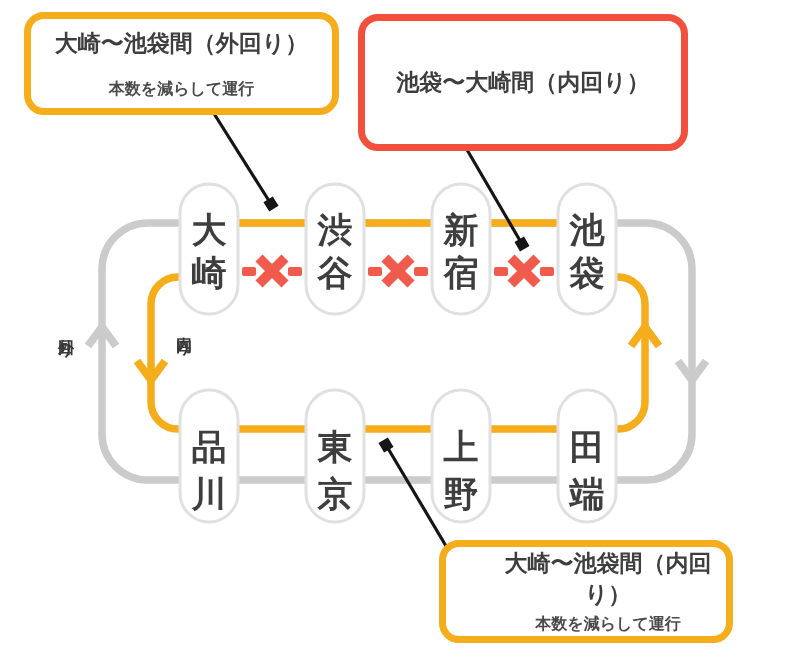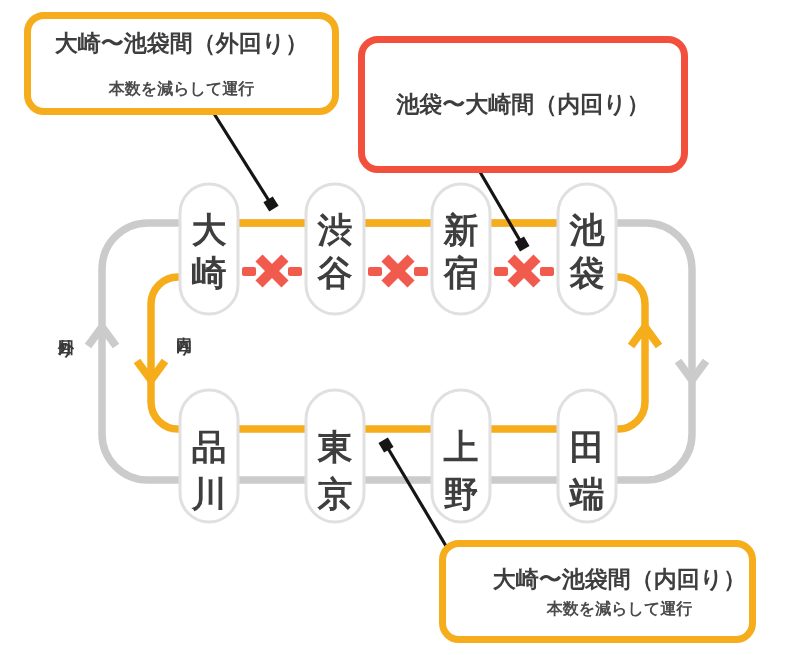--- a/index.html
+++ b/index.html
@@ -10,21 +10,21 @@
   html,body{background:#fff;}
   body{font-family:"Liberation Sans","DejaVu Sans",sans-serif;}
   .stage{position:relative;width:800px;height:655px;background:#ffffff;overflow:hidden;}
   .stage svg{position:absolute;left:0;top:0;}
 
   .callout{
     position:absolute;background:#fff;border:7px solid var(--yellow);
     border-radius:20px;text-align:center;z-index:5;
     display:flex;flex-direction:column;justify-content:center;gap:4px;
   }
-  .callout.red{border-color:var(--red_border);margin-top:22px;}
+  .callout.red{border-color:var(--red_border);}
   .callout .title{font-size:23px;font-weight:700;color:var(--text_dark);letter-spacing:0px;}
   .callout .body{font-size:16px;font-weight:700;color:var(--text_body);}
 
   .vlabel{
     position:absolute;writing-mode:vertical-rl;text-orientation:upright;
     font-size:16px;font-weight:700;color:#3A3A3A;letter-spacing:2px;z-index:4;
   }
 
   .st-char{font-size:35px;font-weight:700;fill:var(--text_dark);}
 </style>
@@ -112,21 +112,21 @@
 
   <div class="callout" style="left:24px;top:12px;width:315px;height:103px;gap:20px;">
     <div class="title">大崎〜池袋間（外回り）</div>
     <div class="body">本数を減らして運行</div>
   </div>
 
   <div class="callout red" style="left:358px;top:14px;width:330px;height:137px;">
     <div class="title">池袋〜大崎間（内回り）</div>
   </div>
 
-  <div class="callout" style="left:439px;top:540px;width:317px;height:103px;padding-left:44px;">
+  <div class="callout" style="left:439px;top:540px;width:294px;height:103px;padding-left:44px;">
     <div class="title">大崎〜池袋間（内回り）</div>
     <div class="body">本数を減らして運行</div>
   </div>
 
   <div class="vlabel" style="left:55px;top:326px;">外回り</div>
   <div class="vlabel" style="left:173px;top:324px;">内回り</div>
 
 </div>
 
 </body></html>

